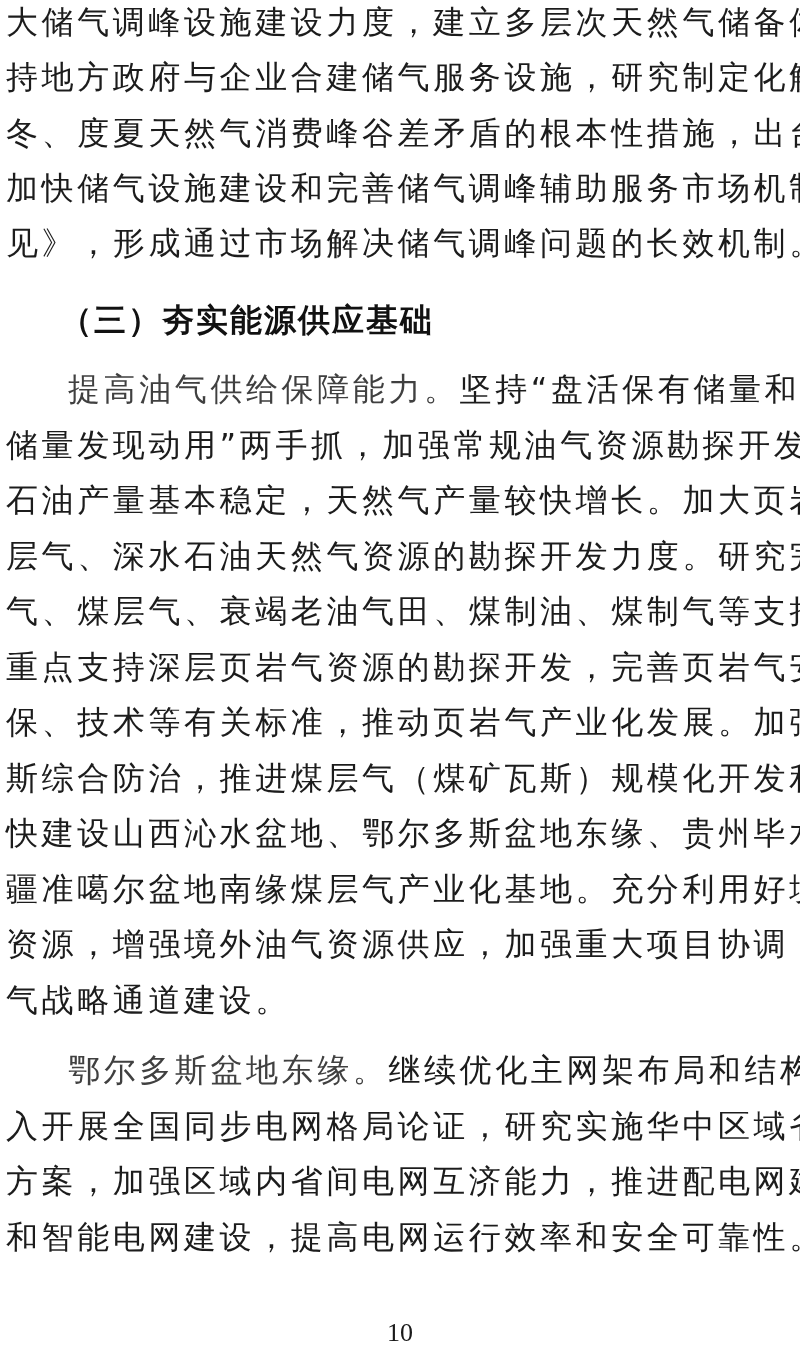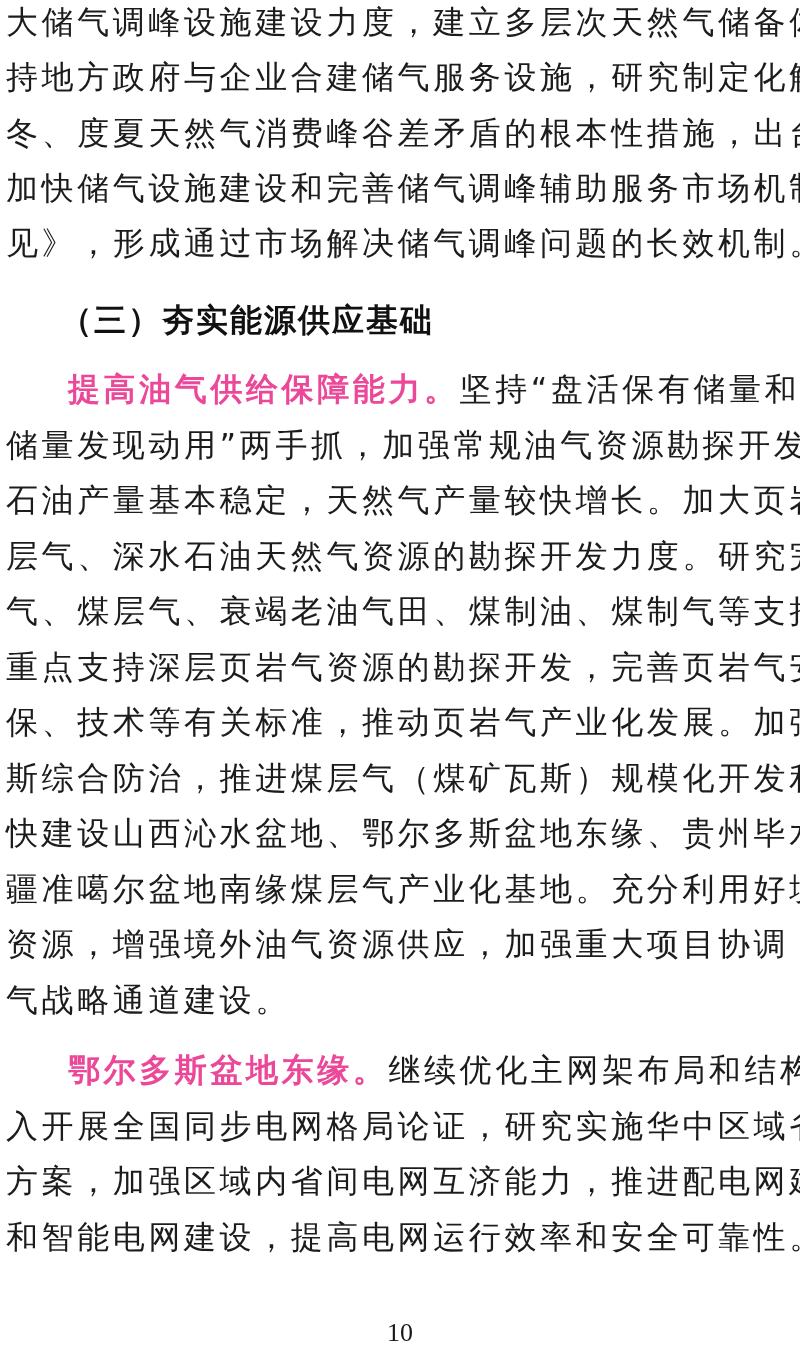--- a/index.html
+++ b/index.html
@@ -36,22 +36,22 @@
       text-align-last: justify;
     }
     .line.last {
       text-align-last: left;
     }
     .line.indent {
       left: 68px;
       width: 728px;
     }
     .bold {
-      font-weight: bold;
-      color: #ec4899;
+      font-weight: normal;
+      color: #404040;
     }
     .heading {
       position: absolute;
       left: 60px;
       font-size: 32px;
       line-height: 40px;
       font-weight: bold;
       letter-spacing: 2px;
       white-space: nowrap;
       color: #111111;

